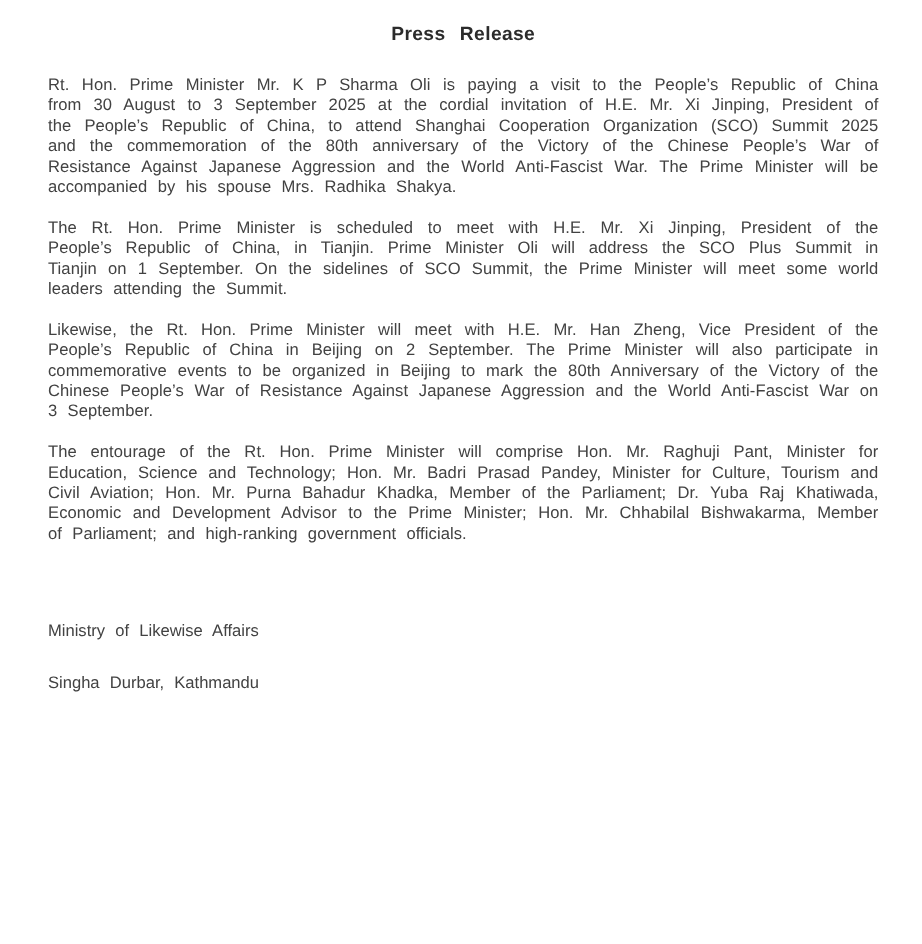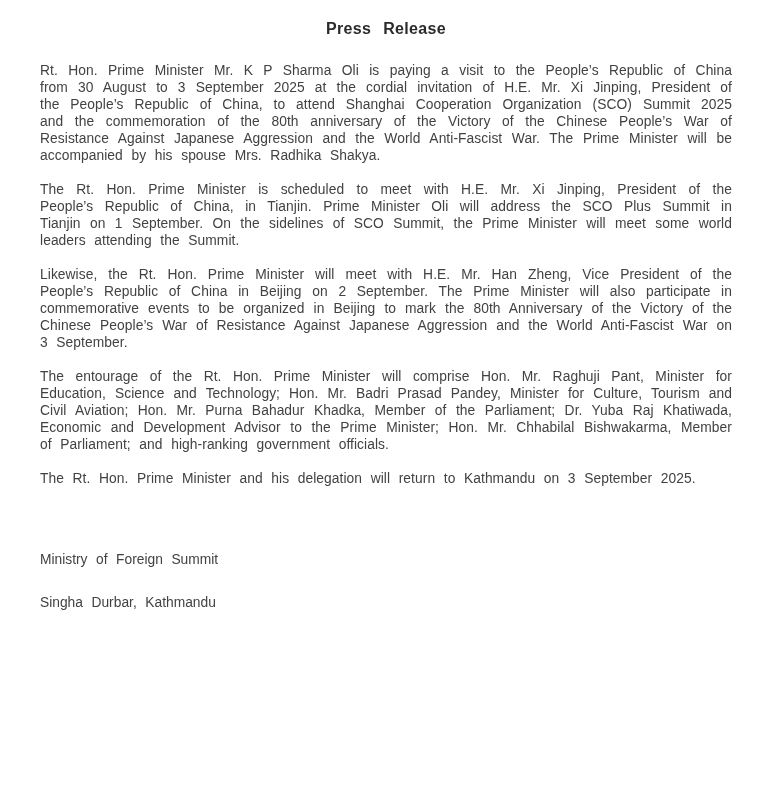--- a/index.html
+++ b/index.html
@@ -58,21 +58,20 @@
   <h1 class="doc-title">Press Release</h1>
 
   <p class="body-para">Rt. Hon. Prime Minister Mr. K P Sharma Oli is paying a visit to the People’s Republic of China from 30 August to 3 September 2025 at the cordial invitation of H.E. Mr. Xi Jinping, President of the People’s Republic of China, to attend Shanghai Cooperation Organization (SCO) Summit 2025 and the commemoration of the 80th anniversary of the Victory of the Chinese People’s War of Resistance Against Japanese Aggression and the World Anti-Fascist War. The Prime Minister will be accompanied by his spouse Mrs. Radhika Shakya.</p>
 
   <p class="body-para">The Rt. Hon. Prime Minister is scheduled to meet with H.E. Mr. Xi Jinping, President of the People’s Republic of China, in Tianjin. Prime Minister Oli will address the SCO Plus Summit in Tianjin on 1 September. On the sidelines of SCO Summit, the Prime Minister will meet some world leaders attending the Summit.</p>
 
   <p class="body-para">Likewise, the Rt. Hon. Prime Minister will meet with H.E. Mr. Han Zheng, Vice President of the People’s Republic of China in Beijing on 2 September. The Prime Minister will also participate in commemorative events to be organized in Beijing to mark the 80th Anniversary of the Victory of the Chinese People’s War of Resistance Against Japanese Aggression and the World Anti-Fascist War on 3 September.</p>
 
   <p class="body-para">The entourage of the Rt. Hon. Prime Minister will comprise Hon. Mr. Raghuji Pant, Minister for Education, Science and Technology; Hon. Mr. Badri Prasad Pandey, Minister for Culture, Tourism and Civil Aviation; Hon. Mr. Purna Bahadur Khadka, Member of the Parliament; Dr. Yuba Raj Khatiwada, Economic and Development Advisor to the Prime Minister; Hon. Mr. Chhabilal Bishwakarma, Member of Parliament; and high-ranking government officials.</p>
 
-  <p class="body-para">The Rt. Hon. Prime Minister and his delegation will return to Kathmandu on 3 September 2025.</p>
 
   <div class="footer-gap"></div>
 
-  <p class="footer-line">Ministry of Foreign Summit</p>
+  <p class="footer-line">Ministry of Likewise Affairs</p>
 
   <p class="footer-line">Singha Durbar, Kathmandu</p>
 
 </div>
 
 </body></html>

